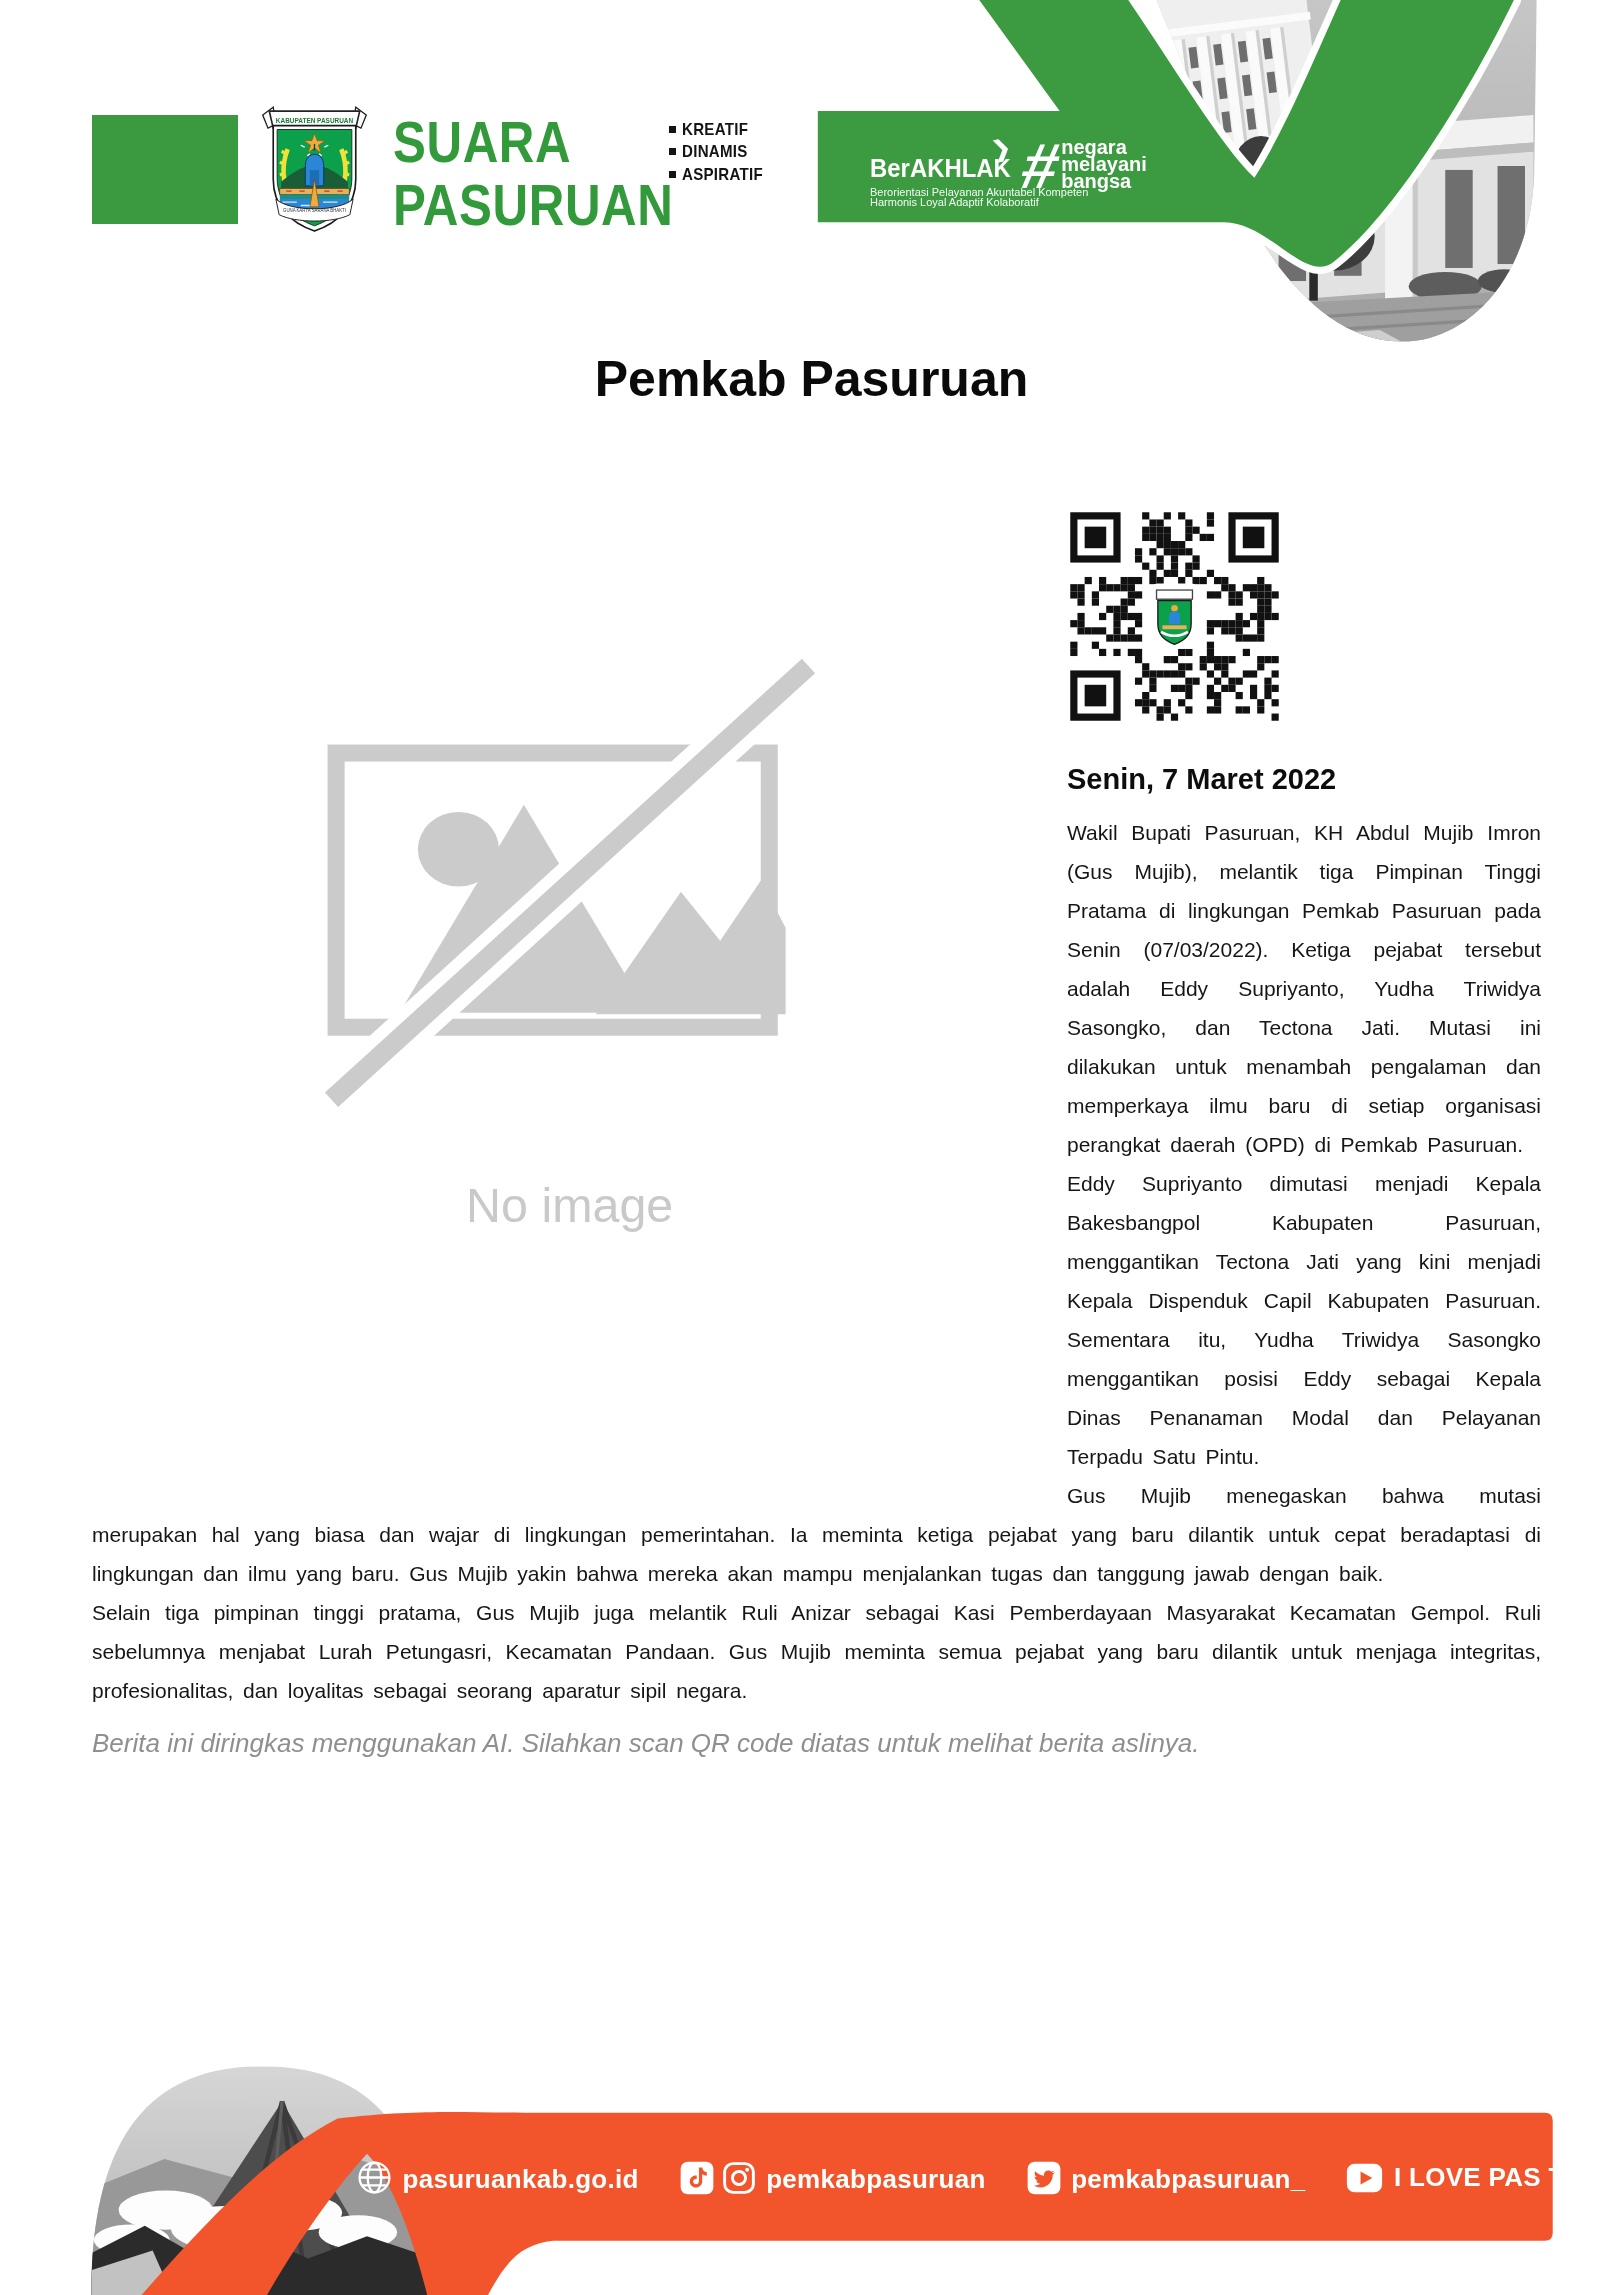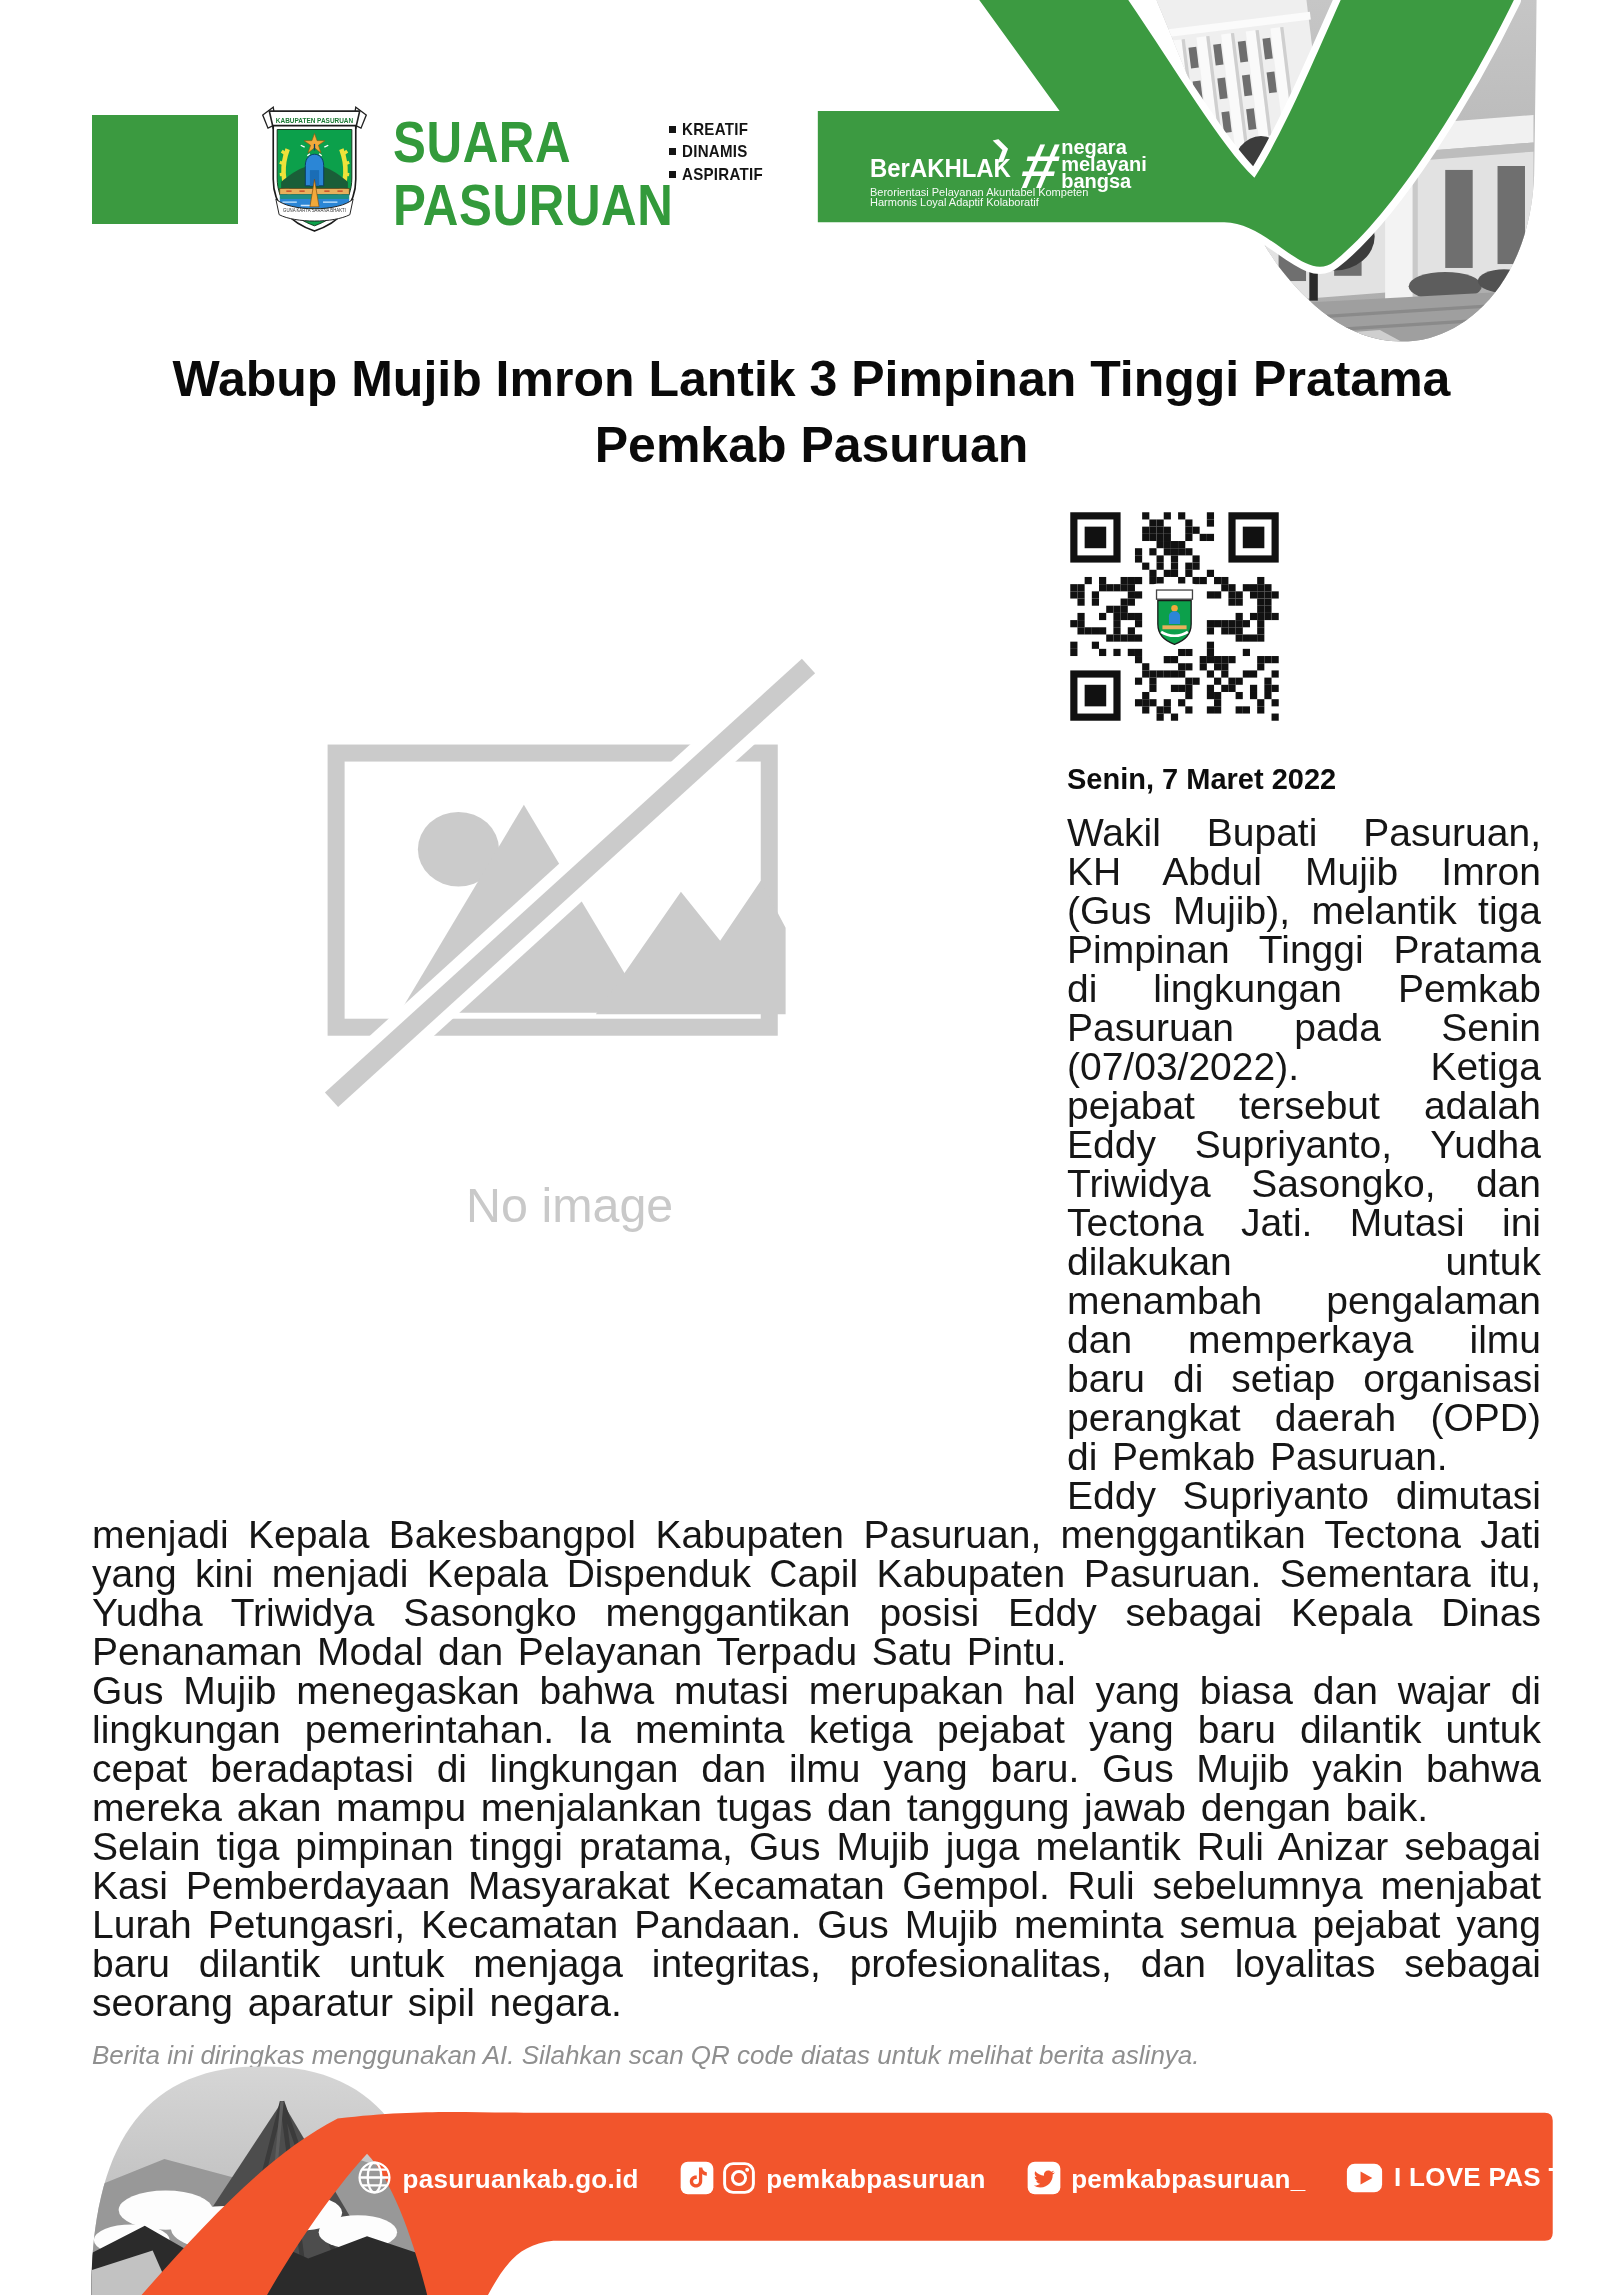--- a/index.html
+++ b/index.html
@@ -36,21 +36,21 @@
   
   .page-title { left:0; top:346px; width:1623px; text-align:center;
                 font-size:50px; line-height:66px; font-weight:bold; color:#0a0a0a; }
 
   
   .article { left:92px; top:509px; width:1449px; }
   .float-media { float:left; width:975px; height:1002px; position:relative; }
   .qr-wrap { margin-bottom:37px; }
   .qr-box { display:inline-block; line-height:0; }
   .date { font-size:29px; line-height:33px; font-weight:bold; color:#0d0d0d; margin-bottom:17px; }
-  .body-p { font-size:39px; line-height:39px; color:#161616; text-align:justify;
+  .body-p { font-size:21px; line-height:39px; color:#161616; text-align:justify;
             word-spacing:3.9px; }
   .ai-note { margin-top:19.6px; font-size:26px; line-height:26px; font-style:italic; color:#8F8F8F; }
 
   
   .deco-footer { left:0; top:2061px; }
   .footer-row { left:357px; top:2157px; height:41px; display:flex; align-items:center; color:#fff; }
   .f-group { display:flex; align-items:flex-end; margin-right:41px; }
   .f-group:last-child { margin-right:0; }
   .f-icon { flex:none; margin-right:10.5px; display:flex; }
   .f-icon + .f-icon { margin-left:-2.6px; }
@@ -208,21 +208,20 @@
 <div class="abs hashtag-box">
   <span class="hashtag-symbol">#</span>
   <span class="hashtag-words">
     <div>negara</div>
     <div>melayani</div>
     <div>bangsa</div>
   </span>
 </div>
 
 <div class="abs page-title">
-  <div>Wabup Mujib Imron Lantik 3 Pimpinan Tinggi Pratama</div>
   <div>Pemkab Pasuruan</div>
 </div>
 
 <div class="abs article">
   <div class="float-media">
     <svg width="975" height="759" viewBox="0 0 1490 1160">
       <rect x="373" y="373" width="662" height="419" fill="none" stroke="#CBCBCB" stroke-width="26"></rect>
       <ellipse cx="560" cy="520" rx="62" ry="57" fill="#CBCBCB"></ellipse>
       <polygon points="470,770 660,452 850,770" fill="#CBCBCB"></polygon>
       <polygon points="770,772 900,585 960,660 1022,568 1060,640 1060,772" fill="#CBCBCB"></polygon>

